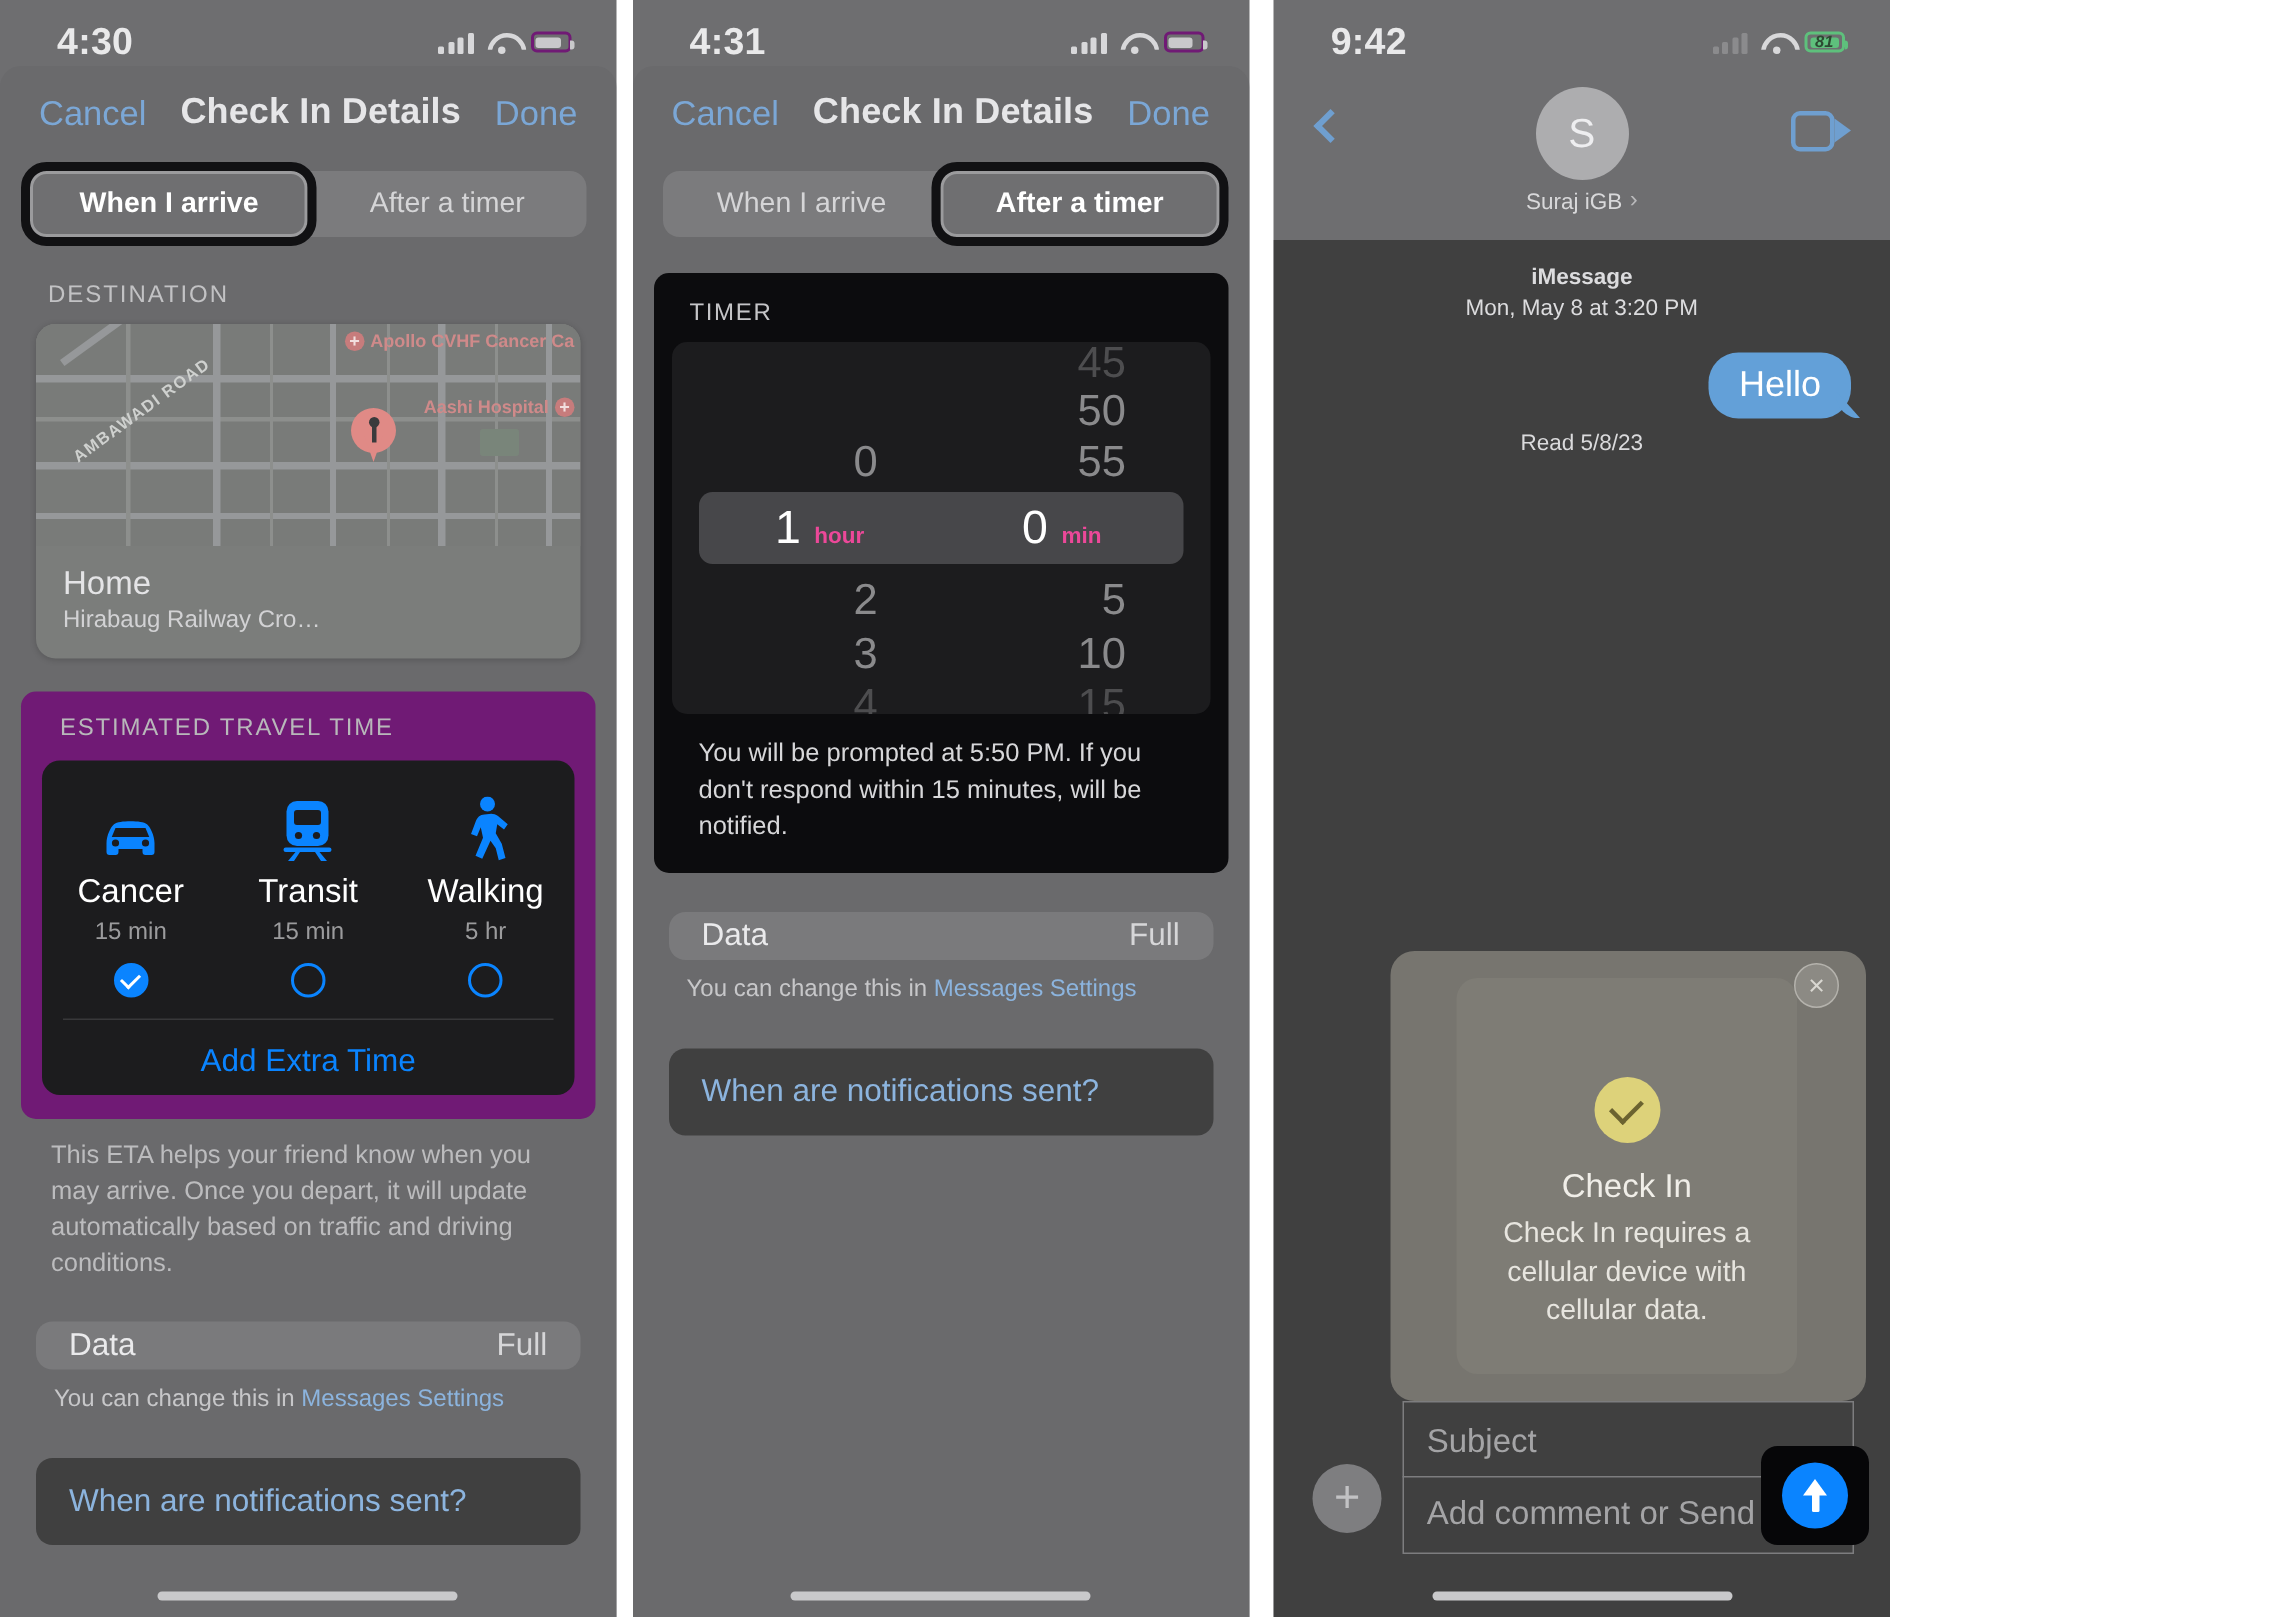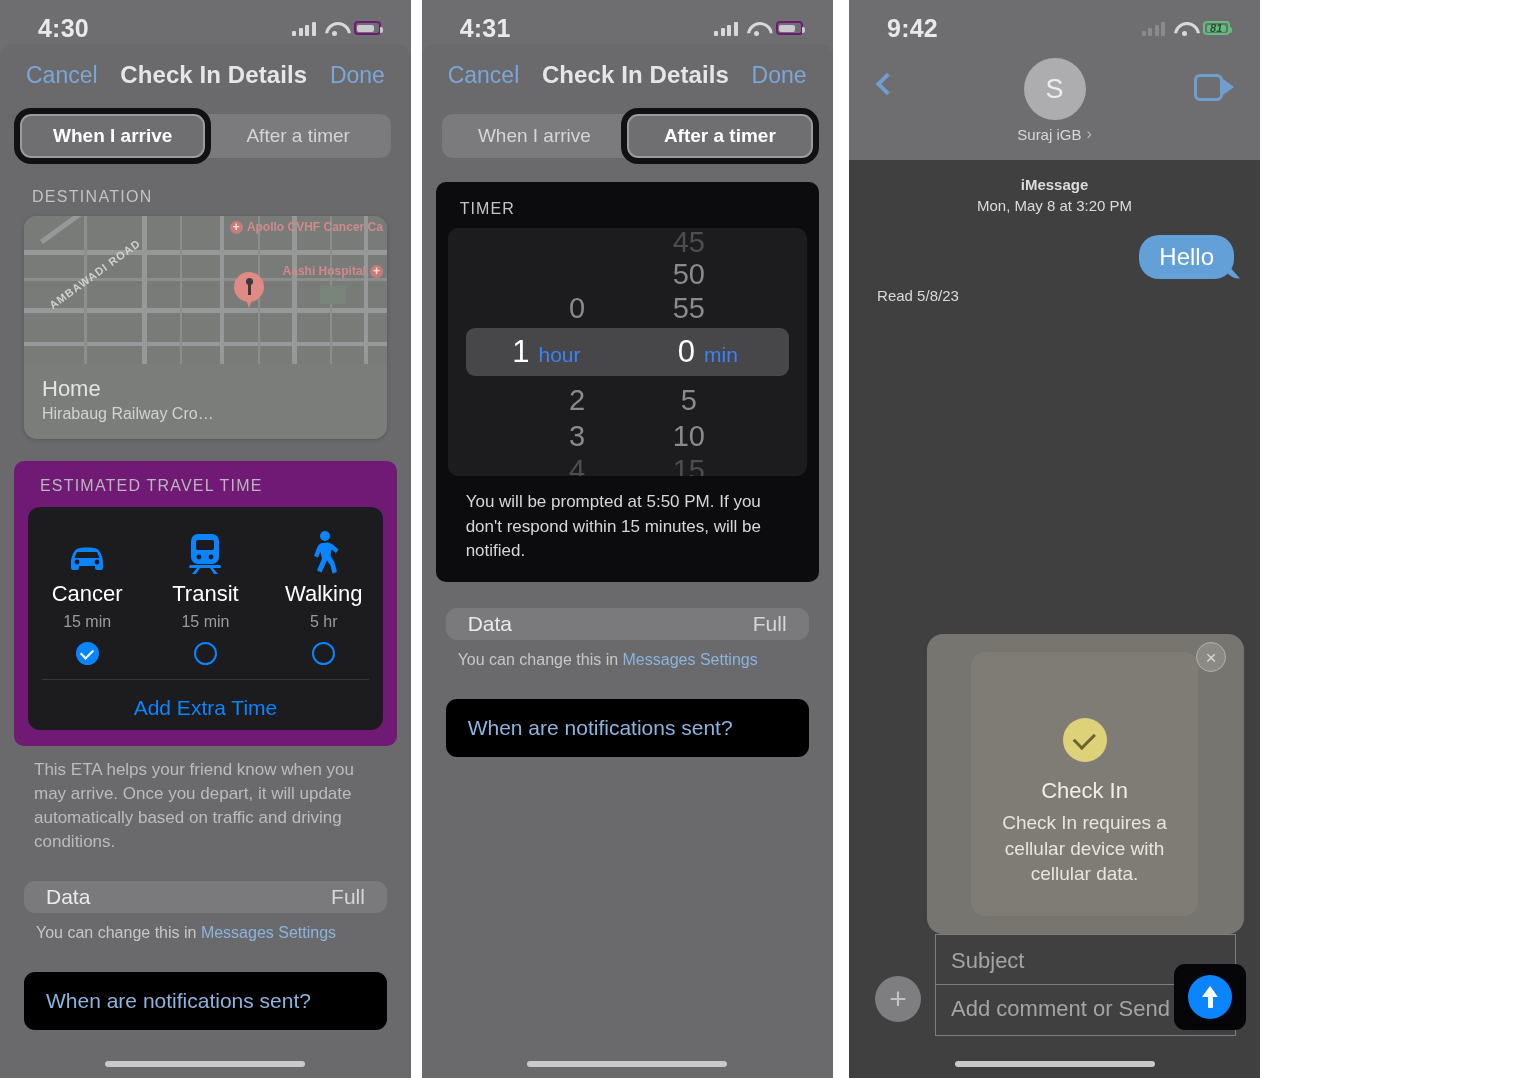--- a/index.html
+++ b/index.html
@@ -119,41 +119,41 @@
   .eta-note { font-size:17px; color:#bcbcbe; line-height:1.42; padding:12px 30px 0 34px; }
 
   
   .row-group { margin:26px 24px 0; background:#7a7a7c; border-radius:11px; }
   .row { display:flex; align-items:center; justify-content:space-between;
     padding:4px 22px; font-size:21px; }
   .row-k { color:#eaeaec; }
   .row-v { color:#d6d6d8; }
   .row-note { font-size:16px; color:#c7c7c9; padding:11px 0 0 36px; }
   .link { color:#8cb4de; }
-  .link-row { margin:30px 24px 0; background:#000000; border-radius:11px;
+  .link-row { margin:30px 24px 0; background:#404040; border-radius:11px;
     padding:17px 22px; font-size:21px; color:#8cb4de; cursor:pointer; }
 
   
   .timer-card { margin:24px 14px 0; background:#0c0c0e; border-radius:10px;
     padding:12px 12px 14px; }
   .timer-label { font-size:16px; color:#c5c5c7; letter-spacing:1.1px; padding:6px 0 10px 12px; }
   .picker { background:#1c1c1e; border-radius:10px; height:248px; position:relative;
     overflow:hidden; display:flex; }
   .pcol { flex:1; position:relative; }
   .pitem { position:absolute; width:100%; text-align:center; font-size:29px;
     color:#8a8a8c; font-weight:300; }
   .pcol.hours .pitem { text-align:right; padding-right:42px; }
-  .pcol.mins  .pitem { padding-right:56px; }
+  .pcol.mins  .pitem { text-align:right; padding-right:56px; }
   .sel-band { position:absolute; left:18px; right:18px; top:100px; height:48px;
     background:#47474a; border-radius:9px; }
   .sel-row { position:absolute; left:18px; right:18px; top:100px; height:48px;
     display:flex; align-items:center; z-index:3; }
   .sel-half { flex:1; display:flex; align-items:baseline; justify-content:center; gap:9px; }
   .sel-num { font-size:31px; color:#ffffff; font-weight:400; }
-  .sel-unit { font-size:21px; color:#3b82f6; font-weight:400; }
+  .sel-unit { font-size:15px; color:#ec4899; font-weight:700; }
   .timer-note { font-size:17px; color:#d7d7d9; line-height:1.45; padding:14px 14px 4px 18px; }
 
   
   .msg-head { position:absolute; top:48px; left:0; right:0; height:108px; }
   .back-chev { position:absolute; left:30px; top:28px; width:16px; height:16px;
     border-left:4.5px solid #6f9fd0; border-bottom:4.5px solid #6f9fd0;
     transform:rotate(45deg); cursor:pointer; }
   .facetime { position:absolute; right:26px; top:26px; width:40px; height:27px; cursor:pointer; }
   .ft-body { position:absolute; left:0; top:0; width:29px; height:27px;
     border:3px solid #6f9fd0; border-radius:6px; }
@@ -169,21 +169,21 @@
   .avatar-name::after { content:"›"; font-size:16px; color:#b9b9bb; }
 
   .thread { position:absolute; top:160px; left:0; right:0; bottom:0; background:#404040; }
   .msg-meta { text-align:center; font-size:15px; color:#dcdcde; line-height:1.42; padding-top:14px; }
   .msg-meta b { font-weight:700; }
   .bubble-row { display:flex; justify-content:flex-end; padding:18px 26px 0; }
   .bubble { background:#63a0d8; color:#fff; font-size:24px; border-radius:20px;
     padding:8px 20px; position:relative; }
   .bubble::after { content:""; position:absolute; right:-6px; bottom:0; width:16px; height:18px;
     background:#63a0d8; border-bottom-left-radius:16px; clip-path:polygon(0 0,100% 100%,0 100%); }
-  .read { text-align:left; font-size:15px; color:#dadadc; padding:8px 28px 0; }
+  .read { text-align:center; font-size:15px; color:#dadadc; padding:8px 28px 0; }
 
   
   .alert-backdrop { position:absolute; left:78px; right:16px; top:634px; height:300px;
     background:#77756f; border-radius:16px; }
   .alert { position:absolute; left:122px; right:62px; top:652px; height:264px;
     background:#7e7c75; border-radius:14px; display:flex; flex-direction:column;
     align-items:center; justify-content:flex-start; padding-top:66px; }
   .alert-close { position:absolute; right:-28px; top:-10px; width:30px; height:30px;
     border-radius:50%; background:#8c8a84; border:1.5px solid #b4b2ac;
     display:flex; align-items:center; justify-content:center;

